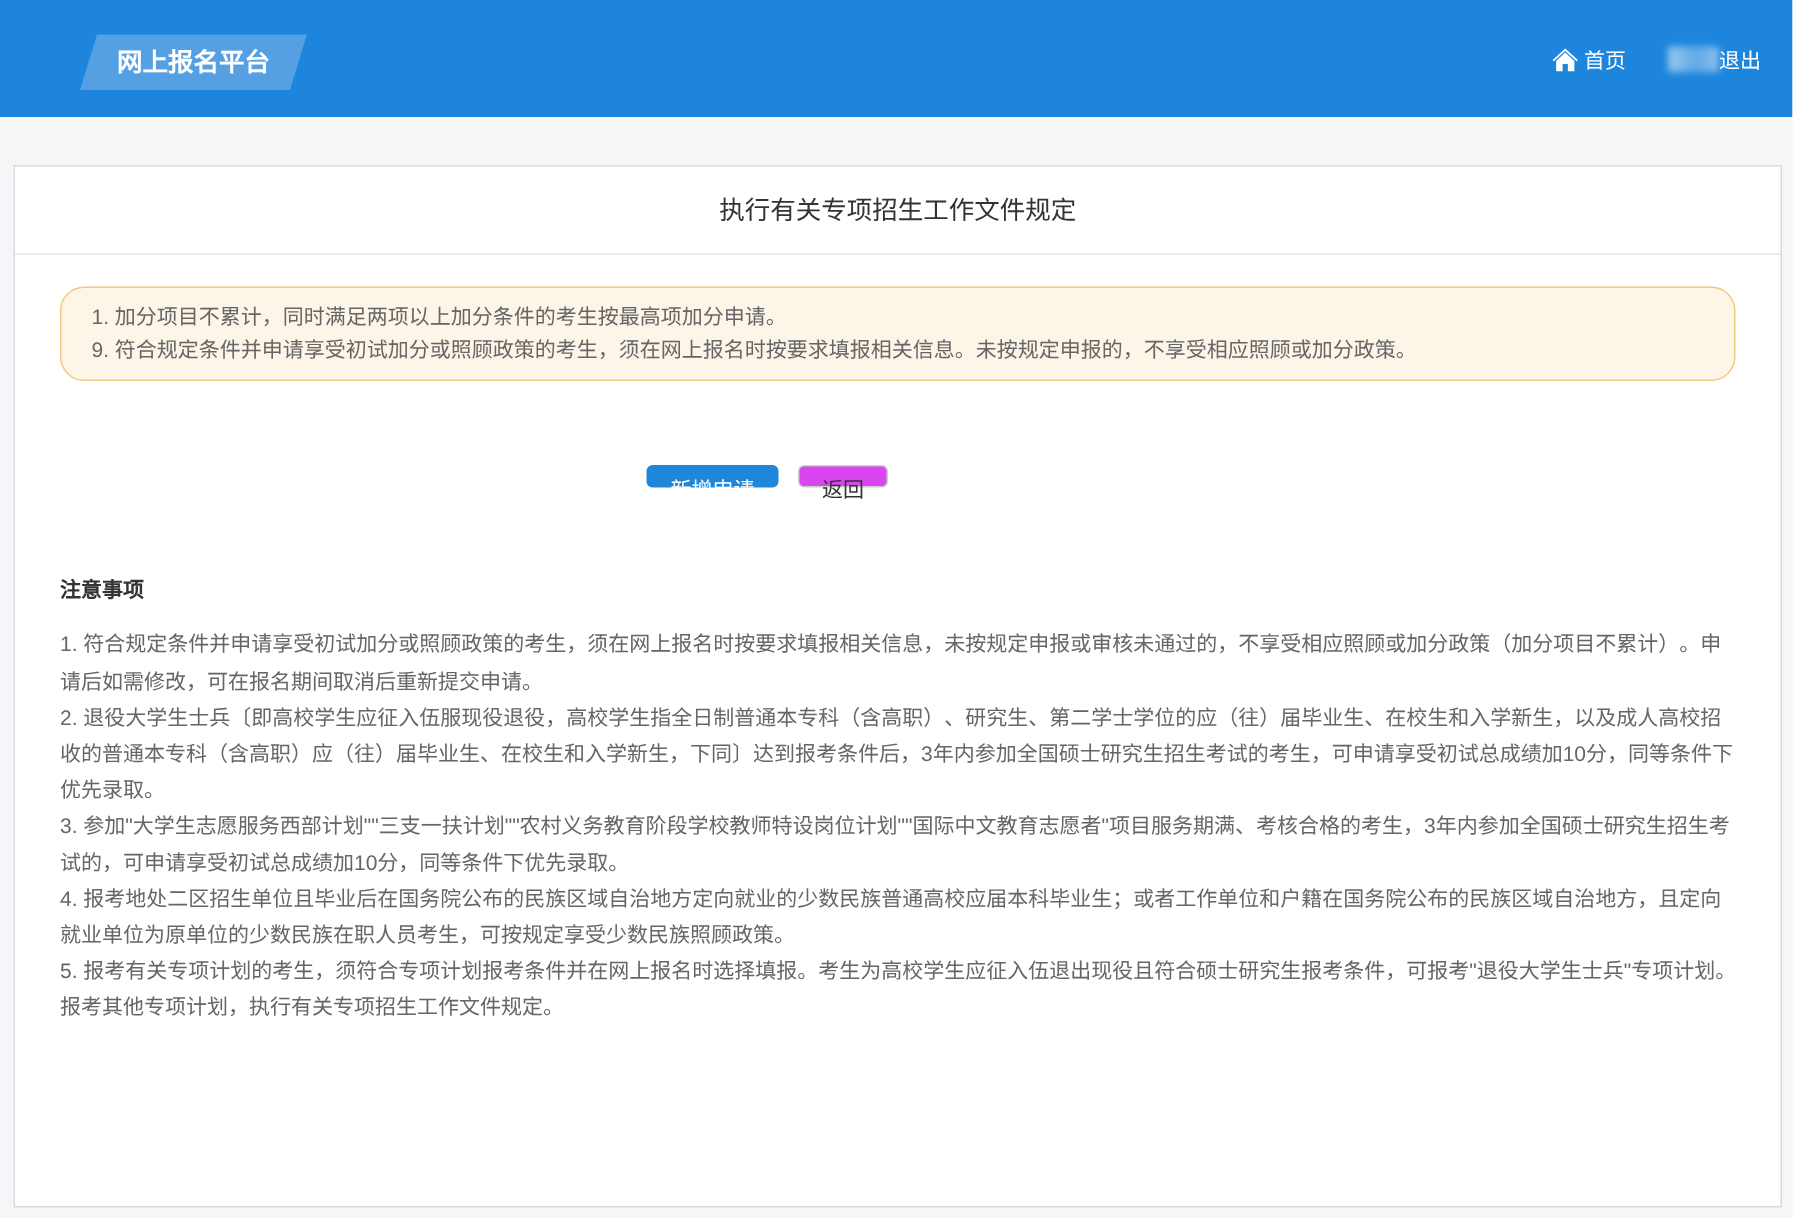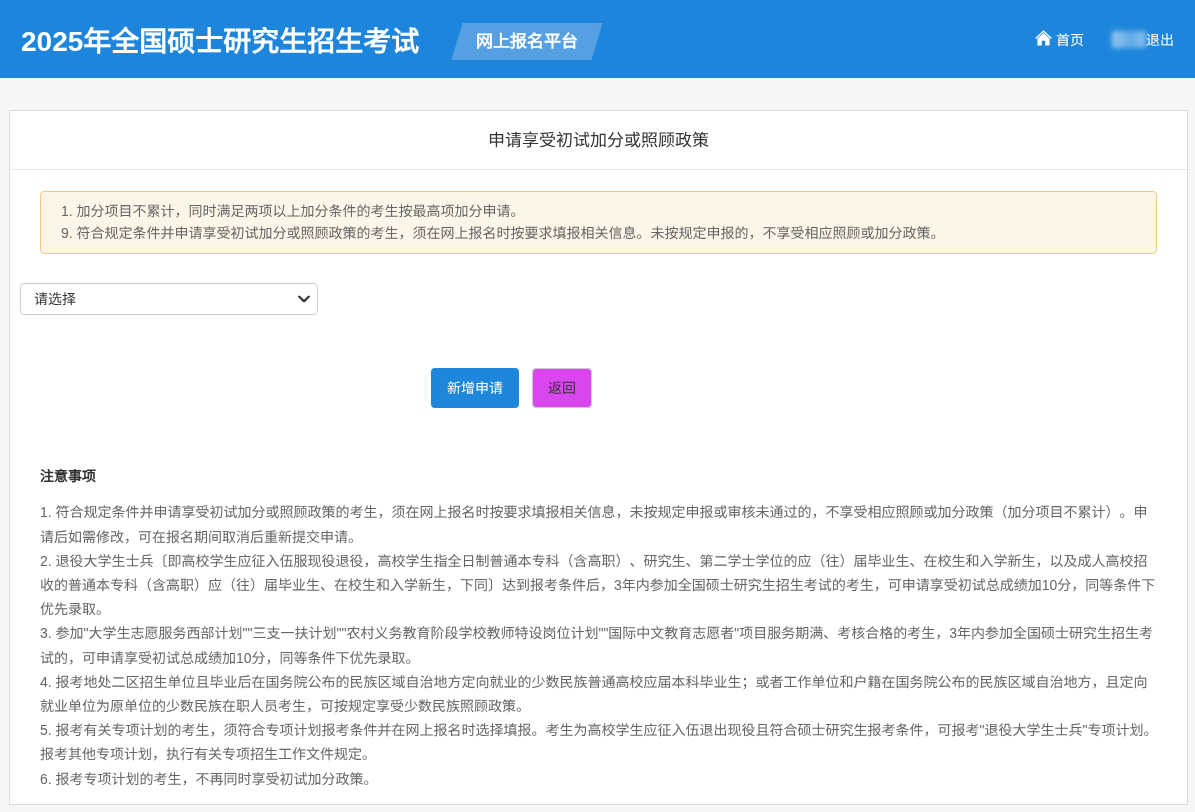--- a/index.html
+++ b/index.html
@@ -43,21 +43,21 @@
     font-size: 17px;
     font-weight: bold;
   }
   .nav {
     margin-left: auto;
     display: flex;
     align-items: center;
     color: #fff;
     font-size: 14px;
   }
-  .nav-home { display: flex; align-items: flex-start; cursor: pointer; }
+  .nav-home { display: flex; align-items: flex-end; cursor: pointer; }
   .nav-home svg { margin-right: 3px; }
   .user-blur {
     display: inline-block;
     width: 34px; height: 17px;
     margin-left: 28px;
     border-radius: 2px;
     background: linear-gradient(90deg, rgba(255,255,255,.55), rgba(255,255,255,.30) 55%, rgba(255,255,255,.48));
     filter: blur(2.5px);
   }
   .nav-logout { cursor: pointer; }
@@ -75,21 +75,21 @@
     border-bottom: 1px solid #e7e7e7;
     text-align: center;
     font-size: 17px;
     color: #333;
   }
   
   .alert {
     margin: 21px 30px 0;
     border: 1px solid #f3c97f;
     background: #fdf6e8;
-    border-radius: 4px;
+    border-radius: 16px;
     padding: 9px 20px;
     font-size: 14px;
     color: #666;
     line-height: 21.6px;
   }
   
   .form-item {
     display: flex;
     align-items: center;
     margin-top: 29px;
@@ -122,27 +122,26 @@
     transform: translateY(-50%);
     pointer-events: none;
     display: flex;
   }
   .btn-row {
     display: flex;
     margin-top: 27px;
     padding-left: 421px;
   }
   .btn {
-    height: 40px;
+    height: 15px;
     font-size: 14px;
     border-radius: 4px;
     font-family: inherit;
     cursor: pointer;
     line-height: 30px;
-    margin-top: 26px;
   }
   .btn-primary {
     padding: 0 16px;
     background: #1e87db;
     border: none;
     color: #fff;
     line-height: 32px;
   }
   .btn-plain {
     padding: 0 15px;
@@ -165,66 +164,54 @@
     color: #333;
     margin: 0 0 12px;
     line-height: 24.2px;
   }
   .notes p { margin: 0; }
 </style>
 </head>
 <body>
 
 <header class="header">
-  <div class="header-title">2025年全国硕士研究生招生考试</div>
   <div class="badge">
     <span class="badge-text">网上报名平台</span>
   </div>
   <nav class="nav">
     <span class="nav-home">
       <svg width="19" height="18" viewBox="0 0 24 24">
         <path d="M12 1.8 0.8 12l1.1 1.2L12 4l10.1 9.2 1.1-1.2L12 1.8z" fill="#fff"></path>
         <path d="M12 5.4 3.9 12.8V22h5.8v-6.4h4.6V22h5.8v-9.2L12 5.4z" fill="#fff"></path>
         <rect x="10.2" y="16.6" width="3.6" height="5.4" fill="#1d86dc"></rect>
       </svg>
       <span>首页</span>
     </span>
     <span class="user-blur"></span>
     <span class="nav-logout">退出</span>
   </nav>
 </header>
 
 <main class="main-card">
-  <h1 class="card-title" style="margin:0;font-weight:normal;">申请享受初试加分或照顾政策</h1>
+  <h1 class="card-title" style="margin:0;font-weight:normal;">执行有关专项招生工作文件规定</h1>
 
   <div class="alert">
     <div>1. 加分项目不累计，同时满足两项以上加分条件的考生按最高项加分申请。</div>
     <div>9. 符合规定条件并申请享受初试加分或照顾政策的考生，须在网上报名时按要求填报相关信息。未按规定申报的，不享受相应照顾或加分政策。</div>
   </div>
 
   <div class="form-item">
-    <span class="select-wrap">
-      <select class="apply-select">
-        <option>请选择</option>
-      </select>
-      <span class="chev">
-        <svg width="12" height="7" viewBox="0 0 12 7">
-            <path d="M1.1 1 6 5.9 10.9 1" fill="none" stroke="#32373c" stroke-width="2.2" stroke-linecap="round" stroke-linejoin="round"></path>
-          </svg>
-      </span>
-    </span>
   </div>
 
   <div class="btn-row">
     <button class="btn btn-primary">新增申请</button>
     <button class="btn btn-plain">返回</button>
   </div>
 
   <section class="notes">
     <div class="notes-heading">注意事项</div>
     <p>1. 符合规定条件并申请享受初试加分或照顾政策的考生，须在网上报名时按要求填报相关信息，未按规定申报或审核未通过的，不享受相应照顾或加分政策（加分项目不累计）。申请后如需修改，可在报名期间取消后重新提交申请。</p>
     <p>2. 退役大学生士兵〔即高校学生应征入伍服现役退役，高校学生指全日制普通本专科（含高职）、研究生、第二学士学位的应（往）届毕业生、在校生和入学新生，以及成人高校招收的普通本专科（含高职）应（往）届毕业生、在校生和入学新生，下同〕达到报考条件后，3年内参加全国硕士研究生招生考试的考生，可申请享受初试总成绩加10分，同等条件下优先录取。</p>
     <p>3. 参加"大学生志愿服务西部计划""三支一扶计划""农村义务教育阶段学校教师特设岗位计划""国际中文教育志愿者"项目服务期满、考核合格的考生，3年内参加全国硕士研究生招生考试的，可申请享受初试总成绩加10分，同等条件下优先录取。</p>
     <p>4. 报考地处二区招生单位且毕业后在国务院公布的民族区域自治地方定向就业的少数民族普通高校应届本科毕业生；或者工作单位和户籍在国务院公布的民族区域自治地方，且定向就业单位为原单位的少数民族在职人员考生，可按规定享受少数民族照顾政策。</p>
     <p>5. 报考有关专项计划的考生，须符合专项计划报考条件并在网上报名时选择填报。考生为高校学生应征入伍退出现役且符合硕士研究生报考条件，可报考"退役大学生士兵"专项计划。报考其他专项计划，执行有关专项招生工作文件规定。</p>
-    <p>6. 报考专项计划的考生，不再同时享受初试加分政策。</p>
   </section>
 </main>
 
 </body></html>

